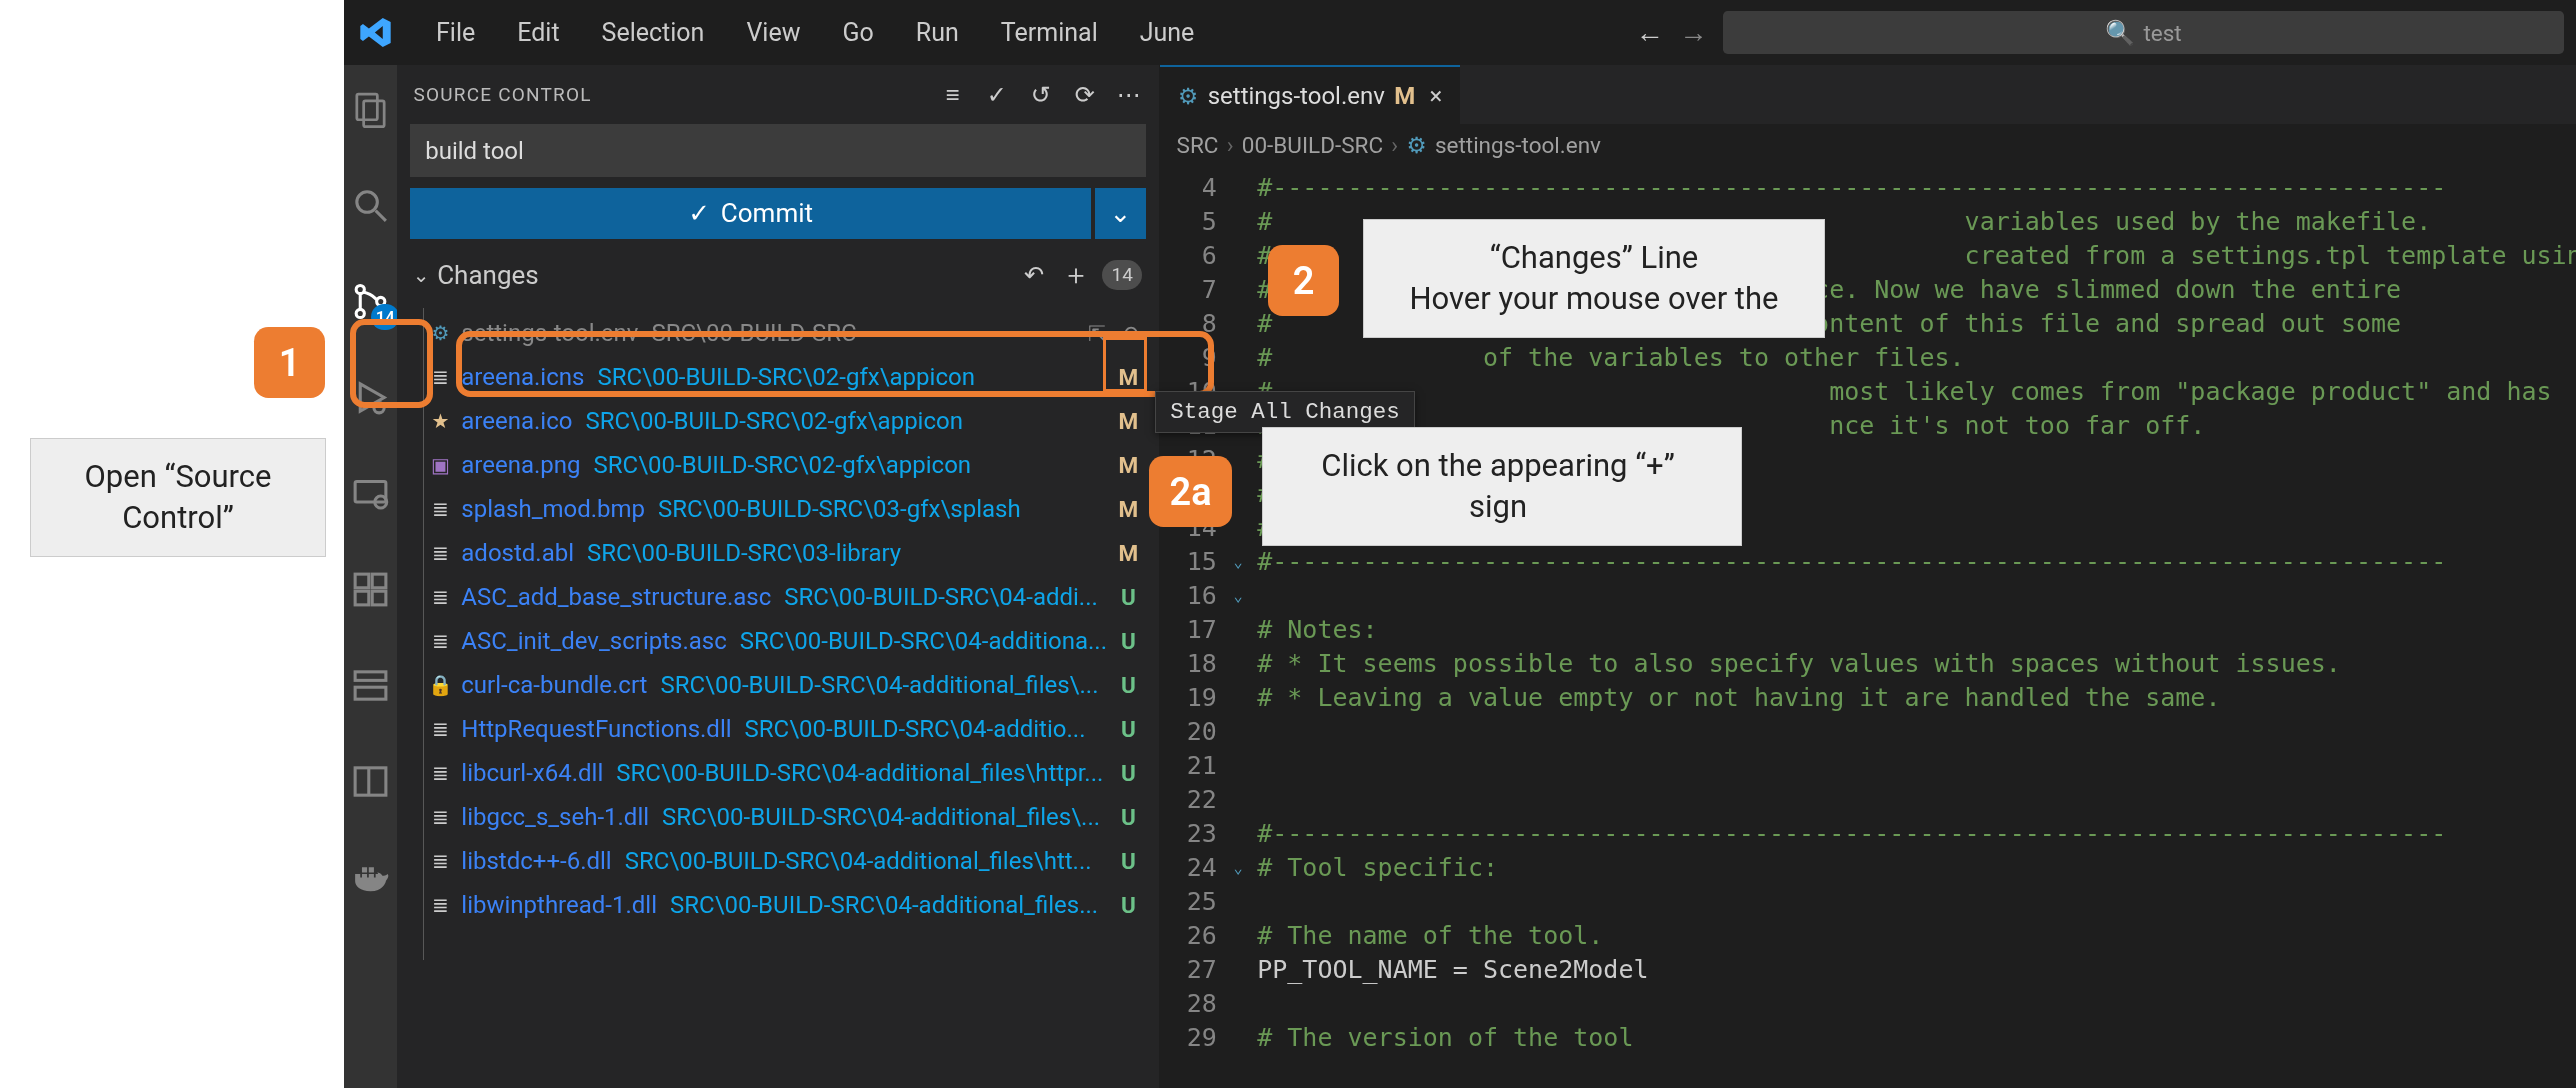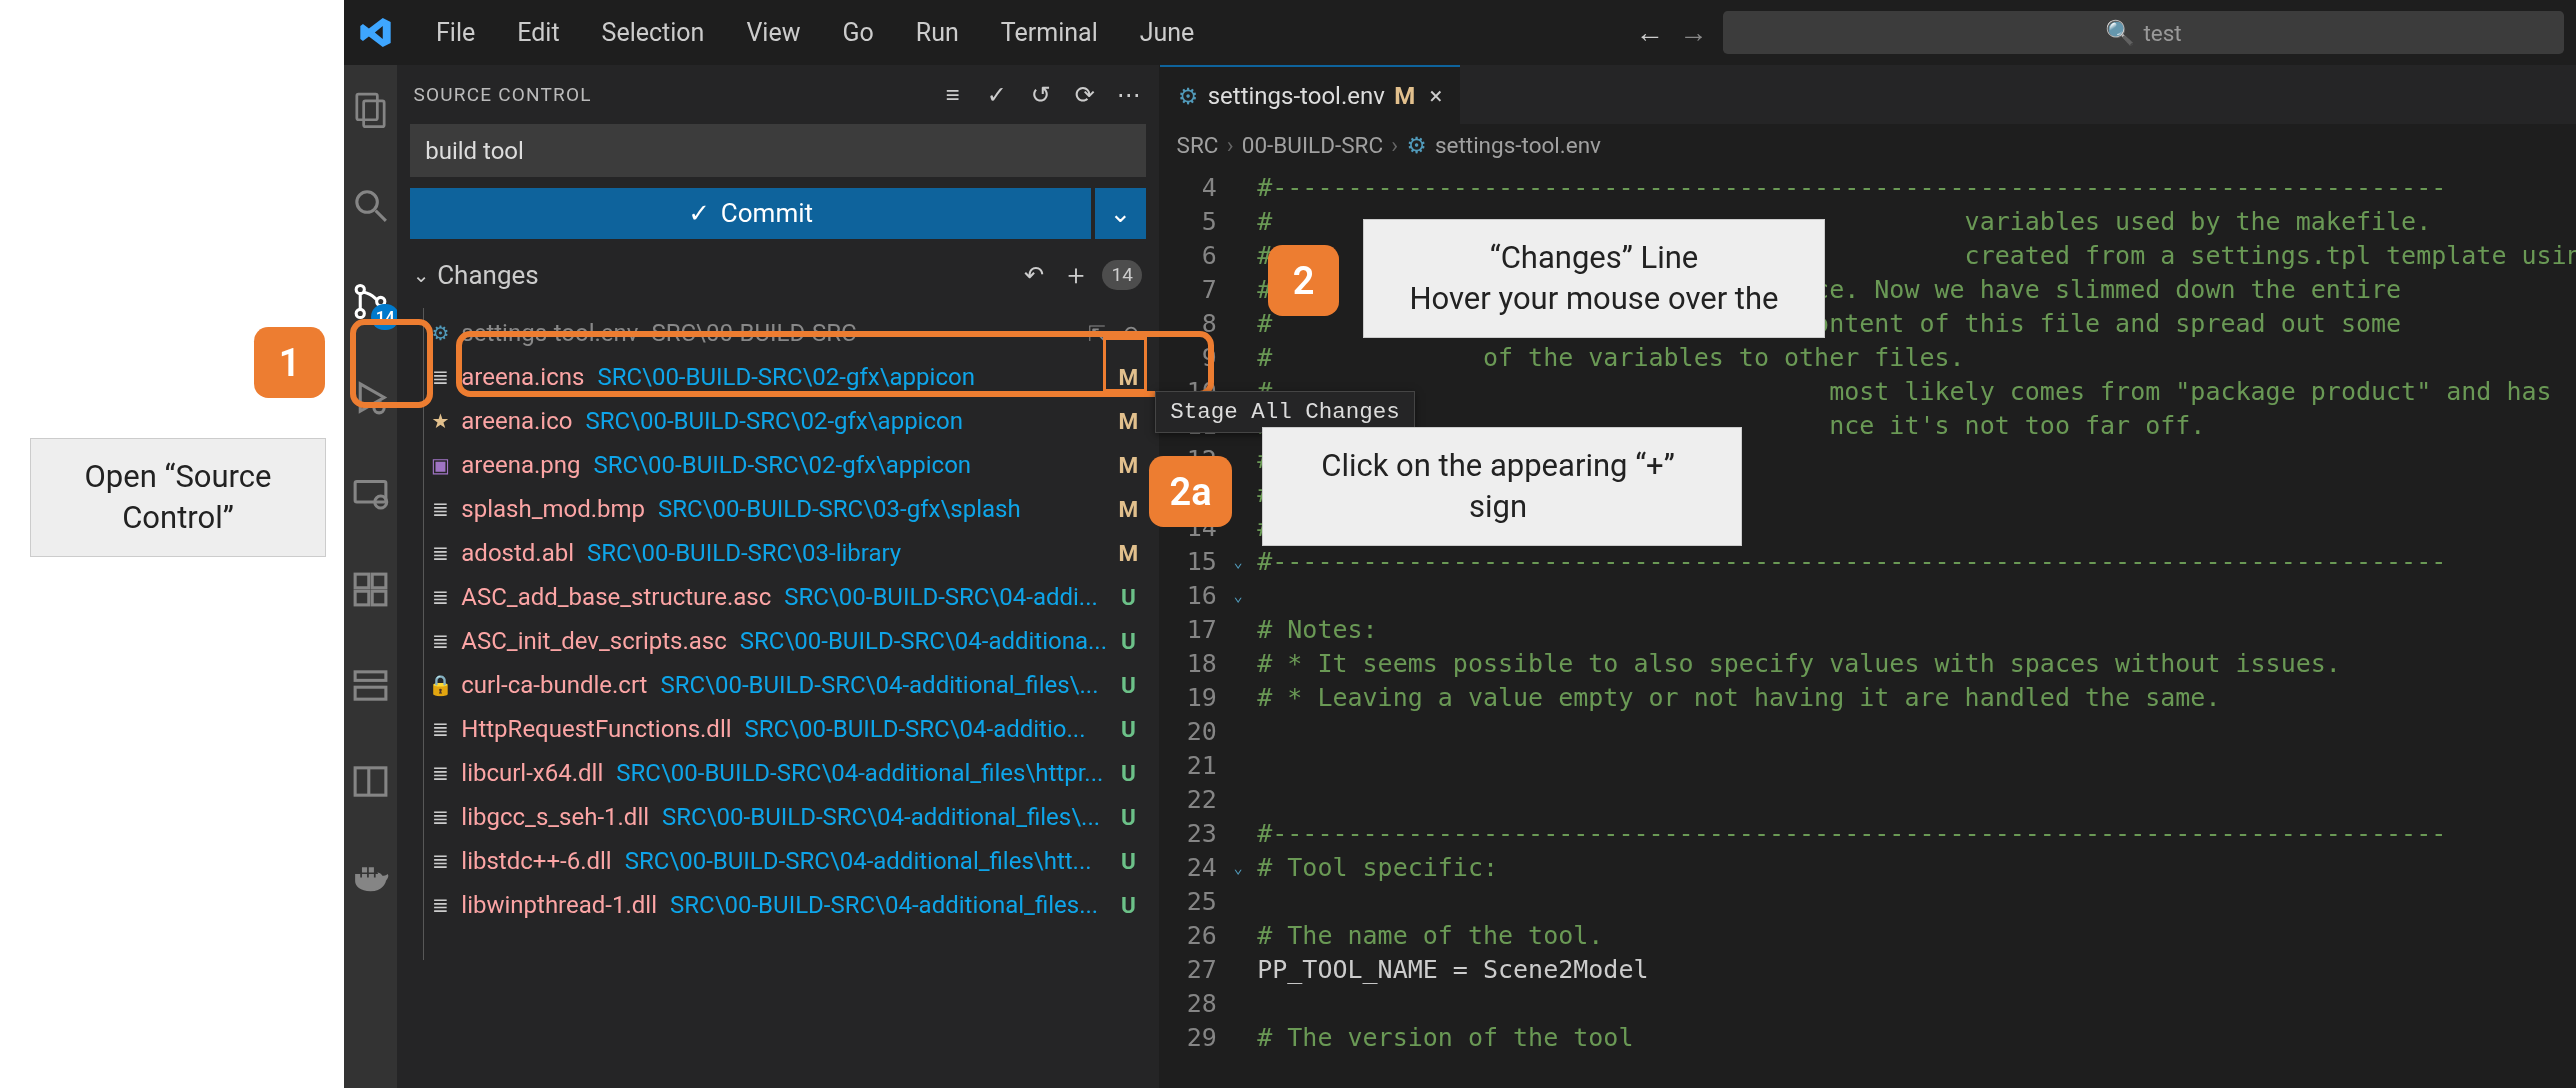--- a/index.html
+++ b/index.html
@@ -44,21 +44,21 @@
   .changes-header { display:flex; align-items:center; height: 51px; padding: 0 3.6px 0 1.2px; color:#ccc; font-size: 26px; gap: 6px; position:relative; }
   .changes-header .chev { font-size: 20px; width: 20px; text-align:center; }
   .changes-header .label { flex: 1; }
   .changes-actions { display:flex; align-items:center; gap: 10.7px; }
   .changes-actions .icon { width: 31px; height: 31px; display:flex; align-items:center; justify-content:center; color:#ccc; font-size:24px; cursor:pointer; }
   .count-pill { min-width: 36px; height: 30px; border-radius: 15px; background: #4d4d4d; color: #ccc; font-size: 19px; display:flex; align-items:center; justify-content:center; padding: 0 9.5px; }
 
   .file-list { display:flex; flex-direction:column; }
   .file-row { display:flex; align-items:center; height: 44px; padding: 0 4.7px 0 18px; gap: 8.3px; font-size: 24px; color:#ccc; cursor:pointer; }
   .file-row .ficon { width: 25px; height: 25px; display:flex; align-items:center; justify-content:center; font-size: 20px; }
-  .file-row .fname { color:#fca5a5; white-space:nowrap; }
+  .file-row .fname { color:#3b82f6; white-space:nowrap; }
   .file-row .fpath { color:#0ea5e9; white-space:nowrap; overflow:hidden; text-overflow:ellipsis; flex:1; margin-left: 4.7px; }
   .file-row .status { width: 26px; text-align:center; font-weight:700; font-size: 22.5px; }
   .status.M { color: #e2c08d; }
   .status.U { color: #6cc188; }
   .file-row.first { color:#888; }
   .file-row.first .fname, .file-row.first .fpath { color:#888; }
   .file-row.first .row-actions { display:flex; gap:8.3px; color:#888; margin-left:auto; }
   .file-row.first .row-actions .icon { width:24px; text-align:center; font-size:21.3px; }
 
   

